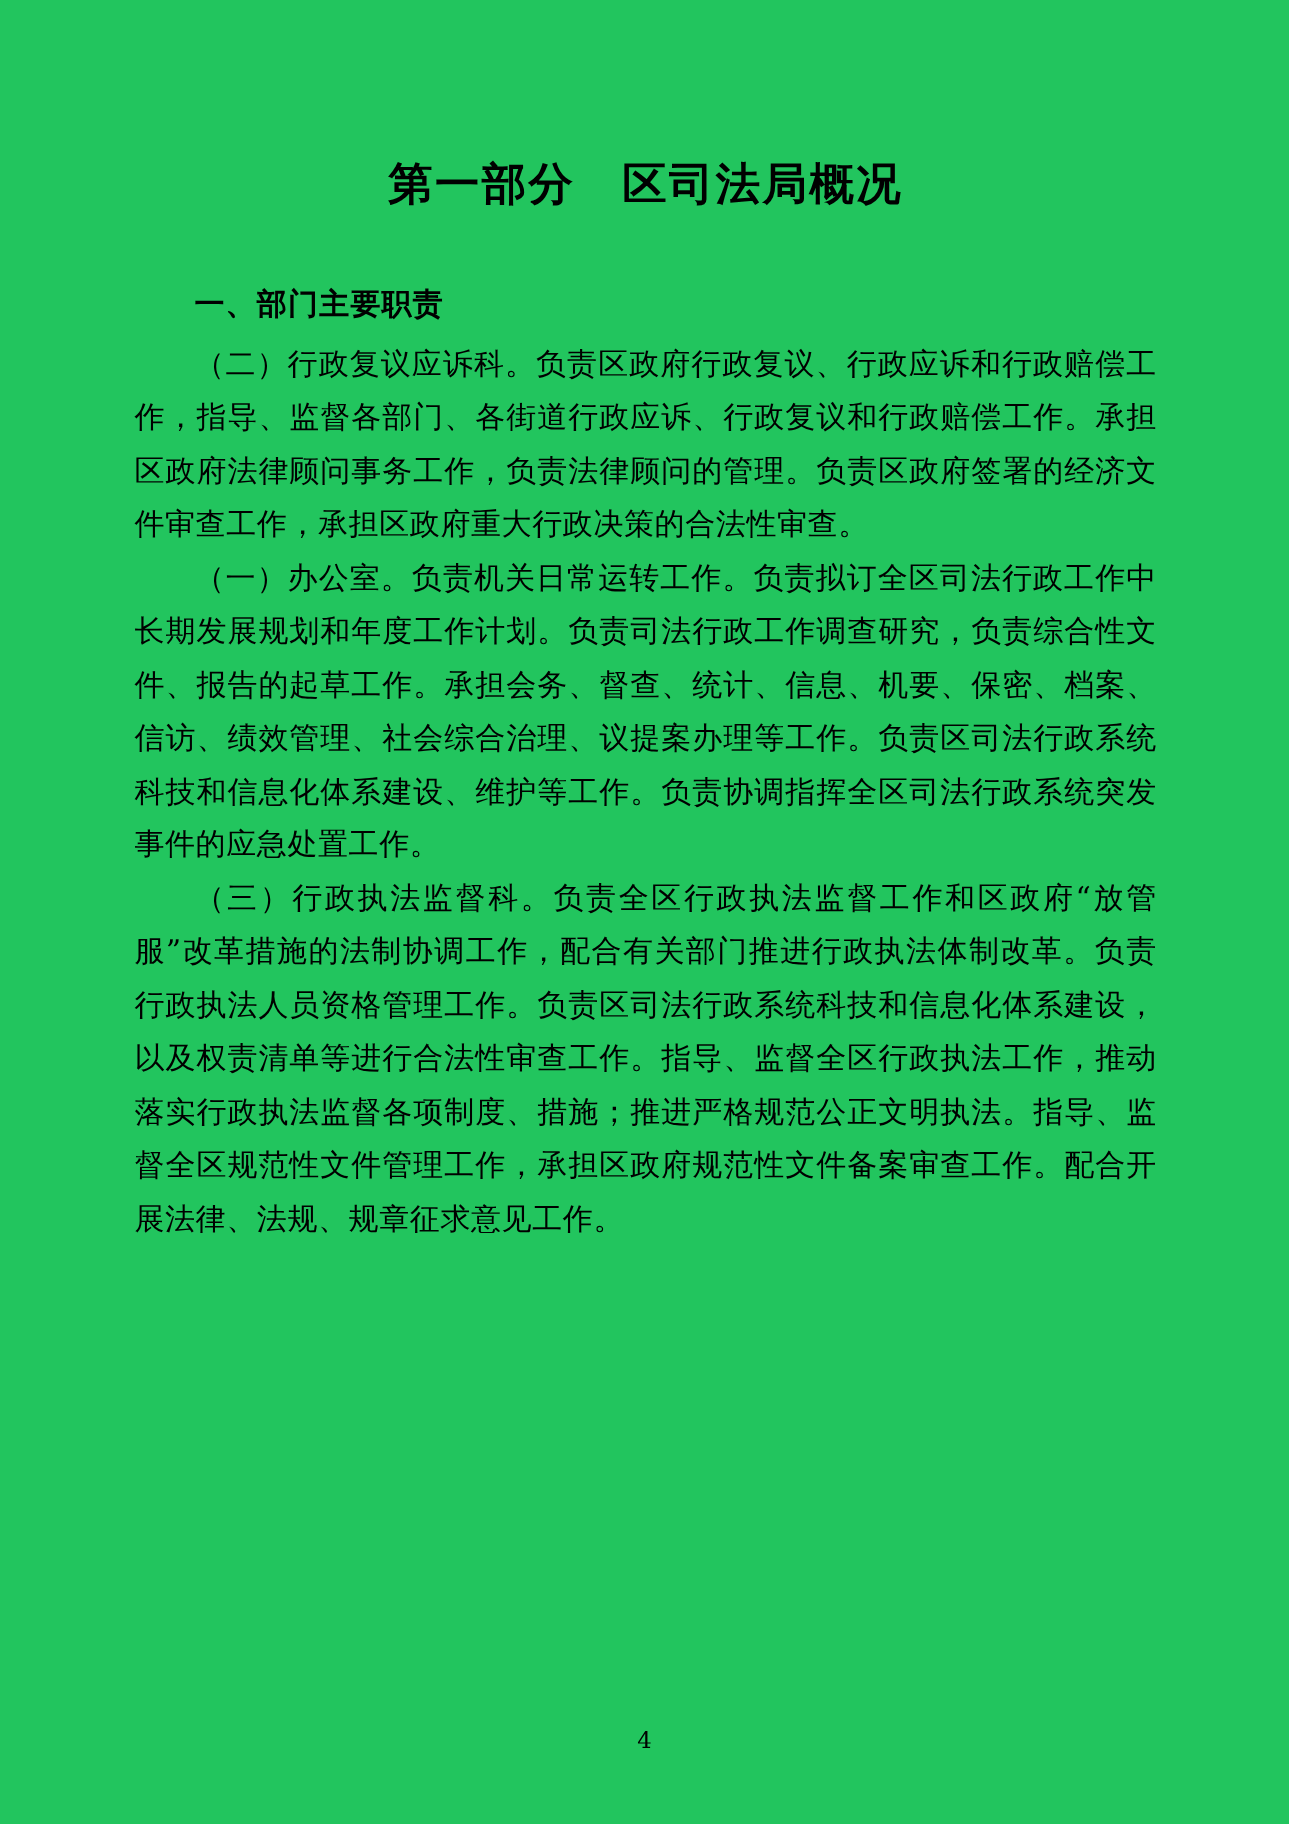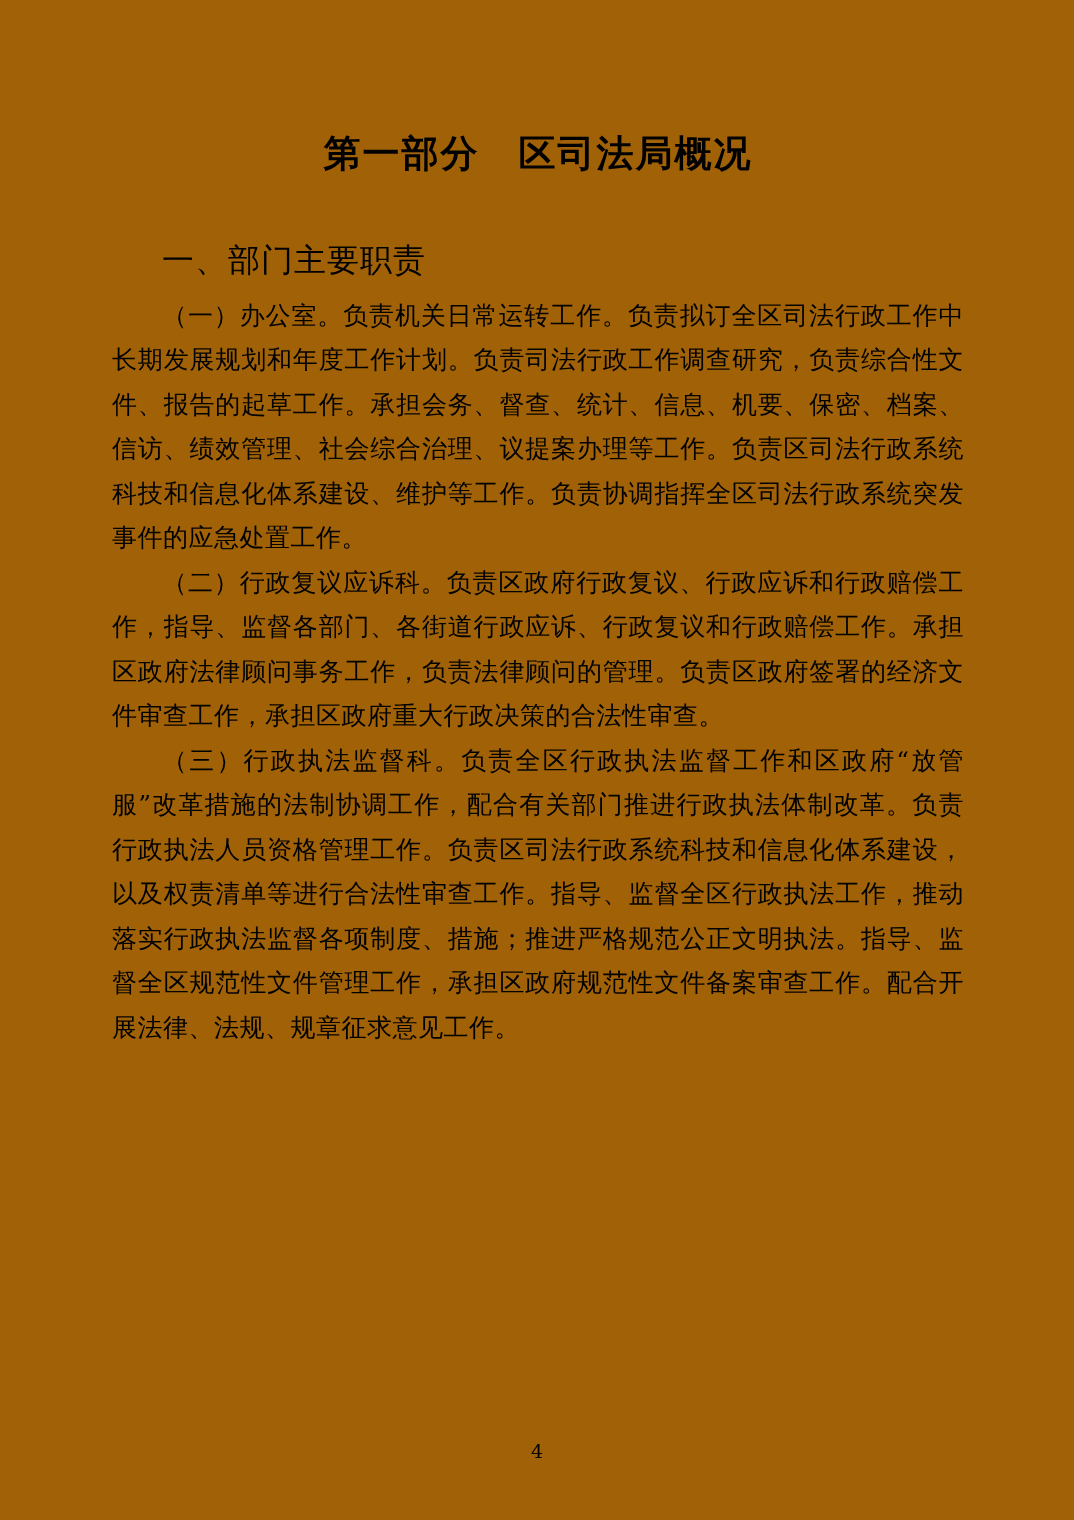--- a/index.html
+++ b/index.html
@@ -4,21 +4,21 @@
 <style>
   html, body {
     margin: 0;
     padding: 0;
     background: #ffffff;
   }
   .page {
     position: relative;
     width: 1074px;
     height: 1520px;
-    background: #a16207;
+    background: #22c55e;
     margin: 0 auto;
     box-sizing: border-box;
     font-family: "DejaVu Serif", "Liberation Serif", serif;
     color: #000000;
     overflow: hidden;
   }
   .content {
     position: absolute;
     left: 112px;
     top: 128px;
@@ -29,22 +29,22 @@
     font-size: 37px;
     font-weight: bold;
     text-align: center;
     letter-spacing: 2px;
     margin: 0 0 52px 0;
     line-height: 1.4;
     white-space: pre;
   }
   .section-heading {
     font-family: "DejaVu Sans", "Liberation Sans", sans-serif;
-    font-size: 32px;
-    font-weight: normal;
+    font-size: 25px;
+    font-weight: bold;
     margin: 0 0 6px 0;
     text-indent: 50px;
     letter-spacing: 1px;
     line-height: 1.75;
   }
   .para {
     font-size: 25px;
     line-height: 1.78;
     text-align: justify;
     text-align-last: left;
@@ -62,18 +62,18 @@
     font-family: "DejaVu Serif", "Liberation Serif", serif;
   }
 </style>
 </head>
 <body>
 
 <div class="page">
   <div class="content">
     <h1 class="doc-title">第一部分　区司法局概况</h1>
     <h2 class="section-heading">一、部门主要职责</h2>
+    <p class="para">（二）行政复议应诉科。负责区政府行政复议、行政应诉和行政赔偿工作，指导、监督各部门、各街道行政应诉、行政复议和行政赔偿工作。承担区政府法律顾问事务工作，负责法律顾问的管理。负责区政府签署的经济文件审查工作，承担区政府重大行政决策的合法性审查。</p>
     <p class="para">（一）办公室。负责机关日常运转工作。负责拟订全区司法行政工作中长期发展规划和年度工作计划。负责司法行政工作调查研究，负责综合性文件、报告的起草工作。承担会务、督查、统计、信息、机要、保密、档案、信访、绩效管理、社会综合治理、议提案办理等工作。负责区司法行政系统科技和信息化体系建设、维护等工作。负责协调指挥全区司法行政系统突发事件的应急处置工作。</p>
-    <p class="para">（二）行政复议应诉科。负责区政府行政复议、行政应诉和行政赔偿工作，指导、监督各部门、各街道行政应诉、行政复议和行政赔偿工作。承担区政府法律顾问事务工作，负责法律顾问的管理。负责区政府签署的经济文件审查工作，承担区政府重大行政决策的合法性审查。</p>
     <p class="para">（三）行政执法监督科。负责全区行政执法监督工作和区政府“放管服”改革措施的法制协调工作，配合有关部门推进行政执法体制改革。负责行政执法人员资格管理工作。负责区司法行政系统科技和信息化体系建设，以及权责清单等进行合法性审查工作。指导、监督全区行政执法工作，推动落实行政执法监督各项制度、措施；推进严格规范公正文明执法。指导、监督全区规范性文件管理工作，承担区政府规范性文件备案审查工作。配合开展法律、法规、规章征求意见工作。</p>
   </div>
   <div class="page-number">4</div>
 </div>
 
 </body></html>

